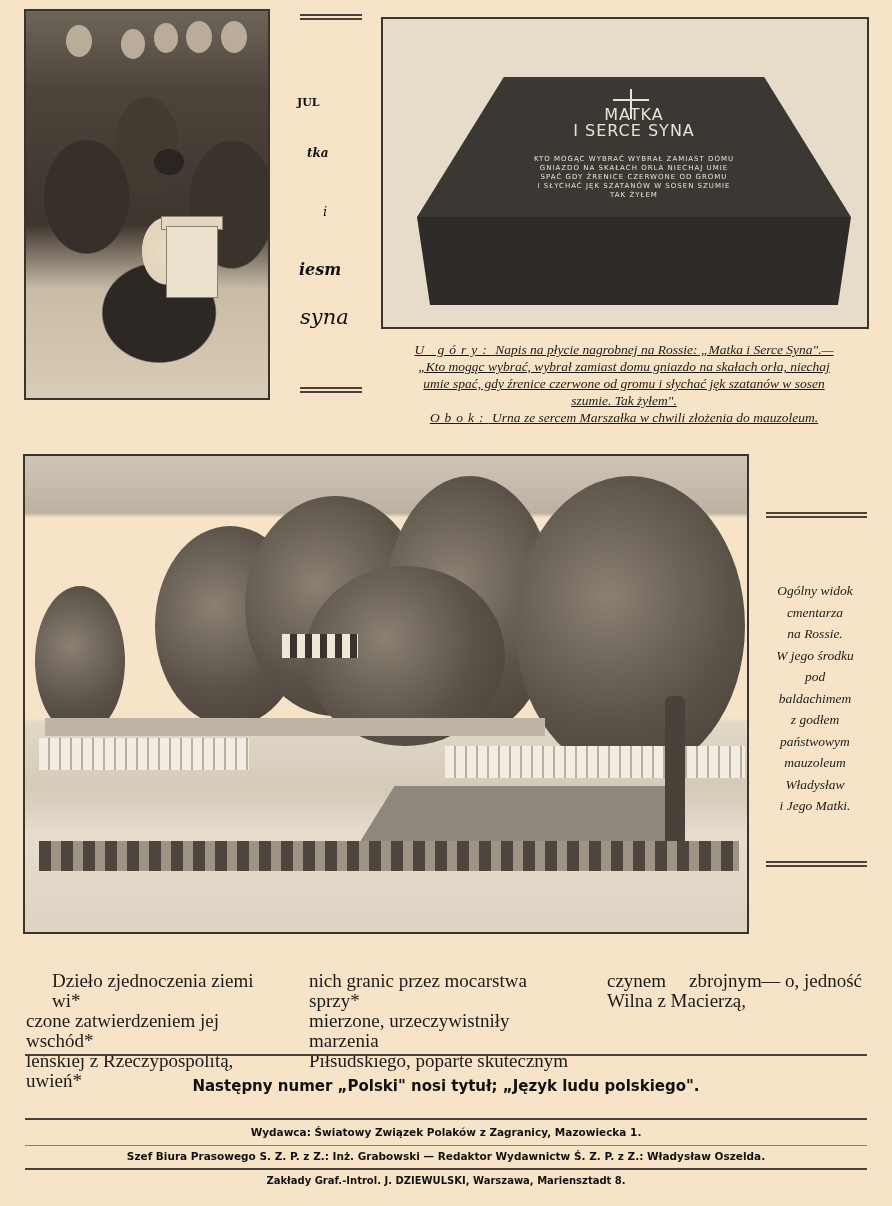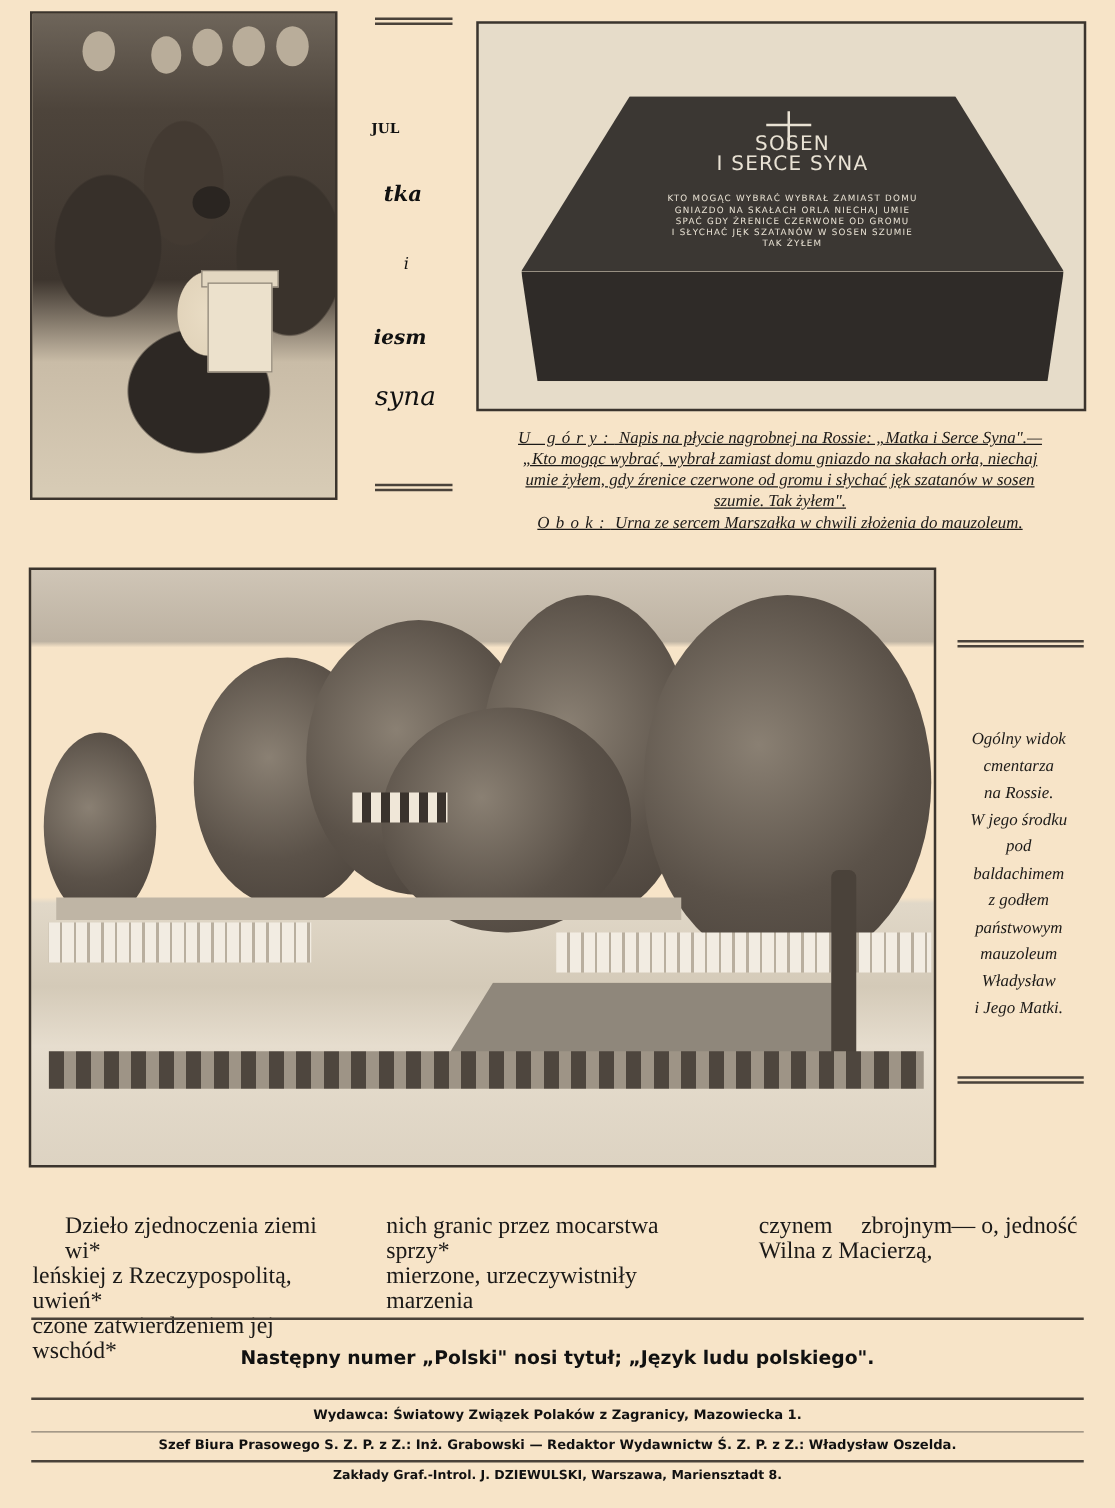--- a/index.html
+++ b/index.html
@@ -103,45 +103,45 @@
   <div class="urn-head" style="left:128px;top:12px;width:24px;height:30px;"></div>
   <div class="urn-head" style="left:160px;top:10px;width:26px;height:32px;"></div>
   <div class="urn-head" style="left:195px;top:10px;width:26px;height:32px;"></div>
   <div class="urn-head" style="left:128px;top:138px;width:30px;height:26px;background:#2a2521;"></div>
   <div class="urn-lid"></div>
   <div class="urn-box"></div>
 </div>
 
 <div class="double-rule" style="left:300px;top:14px;width:62px;"></div>
 <div class="vert-title" style="left:297px;top:96px;font-size:11px;font-style:normal;">JUL</div>
-<div class="vert-title" style="left:307px;top:146px;font-size:17px;">tka</div>
+<div class="vert-title" style="left:307px;top:146px;font-size:12px;">tka</div>
 <div class="vert-title" style="left:323px;top:204px;font-size:13px;font-weight:normal;">i</div>
 <div class="vert-title" style="left:299px;top:260px;font-size:16px;font-weight:bold;">iesm</div>
 <div class="vert-title" style="left:300px;top:305px;font-size:21px;font-weight:normal;">syna</div>
 <div class="double-rule" style="left:300px;top:387px;width:62px;"></div>
 
 <div id="photo-tomb" class="photo" title="Tombstone slab on Rossa">
   <div class="tomb-top">
     <div class="tomb-cross" style="left:213px;top:12px;"></div>
     <div class="tomb-crossbar" style="left:196px;top:22px;"></div>
-    <div class="tomb-title" style="top:28px;font-size:16px;">SOSEN</div>
+    <div class="tomb-title" style="top:28px;font-size:16px;">MATKA</div>
     <div class="tomb-title" style="top:44px;font-size:16px;">I SERCE SYNA</div>
     <div class="tomb-title" style="top:78px;font-size:7px;line-height:9px;">KTO MOGĄC WYBRAĆ WYBRAŁ ZAMIAST DOMU</div>
     <div class="tomb-title" style="top:87px;font-size:7px;line-height:9px;text-align:center;">GNIAZDO NA SKAŁACH ORLA NIECHAJ UMIE</div>
     <div class="tomb-title" style="top:96px;font-size:7px;line-height:9px;">SPAĆ GDY ŹRENICE CZERWONE OD GROMU</div>
     <div class="tomb-title" style="top:105px;font-size:7px;line-height:9px;">I SŁYCHAĆ JĘK SZATANÓW W SOSEN SZUMIE</div>
     <div class="tomb-title" style="top:114px;font-size:7px;line-height:9px;">TAK ŻYŁEM</div>
   </div>
   <div class="tomb-front"></div>
 </div>
 
 <div class="caption-top">
   <div><span class="spaced">U góry:</span> <span>Napis na płycie nagrobnej na Rossie: „Matka i Serce Syna".—</span></div>
   <div>„Kto mogąc wybrać, wybrał zamiast domu gniazdo na skałach orła, niechaj</div>
-  <div>umie żyłem, gdy źrenice czerwone od gromu i słychać jęk szatanów w sosen</div>
+  <div>umie spać, gdy źrenice czerwone od gromu i słychać jęk szatanów w sosen</div>
   <div>szumie. Tak żyłem".</div>
   <div><span class="spaced">Obok:</span> <span>Urna  ze  sercem Marszałka w chwili złożenia do mauzoleum.</span></div>
 </div>
 
 <div id="photo-cemetery" class="photo" title="General view of the Rossa cemetery">
   <div class="tree" style="left:10px;top:130px;width:90px;height:150px;"></div>
   <div class="tree" style="left:130px;top:70px;width:150px;height:200px;"></div>
   <div class="tree" style="left:220px;top:40px;width:180px;height:220px;"></div>
   <div class="tree" style="left:360px;top:20px;width:170px;height:260px;"></div>
   <div class="tree" style="left:490px;top:20px;width:230px;height:300px;"></div>
@@ -166,26 +166,27 @@
   <div>z godłem</div>
   <div>państwowym</div>
   <div>mauzoleum</div>
   <div>Władysław</div>
   <div>i Jego Matki.</div>
 </div>
 <div class="double-rule" style="left:766px;top:861px;width:101px;"></div>
 
 <div class="body-col" style="left:26px;width:260px;">
   <div style="padding-left:26px;">Dzieło zjednoczenia ziemi wi*</div>
+  <div>czone zatwierdzeniem jej wschód*</div>
   <div>leńskiej z Rzeczypospolitą, uwień*</div>
-  <div>czone zatwierdzeniem jej wschód*</div>
 </div>
 <div class="body-col" style="left:309px;width:260px;">
   <div>nich granic przez mocarstwa sprzy*</div>
   <div>mierzone, urzeczywistniły marzenia</div>
+  <div>Piłsudskiego, poparte skutecznym</div>
 </div>
 <div class="body-col" style="left:607px;width:255px;">
   <div style="position:relative;height:20px;">
     <span style="position:absolute;left:0;">czynem</span>
     <span style="position:absolute;left:82px;">zbrojnym</span>
     <span style="position:absolute;right:0;">— o, jedność</span>
   </div>
   <div>Wilna z  Macierzą,</div>
 </div>
 

